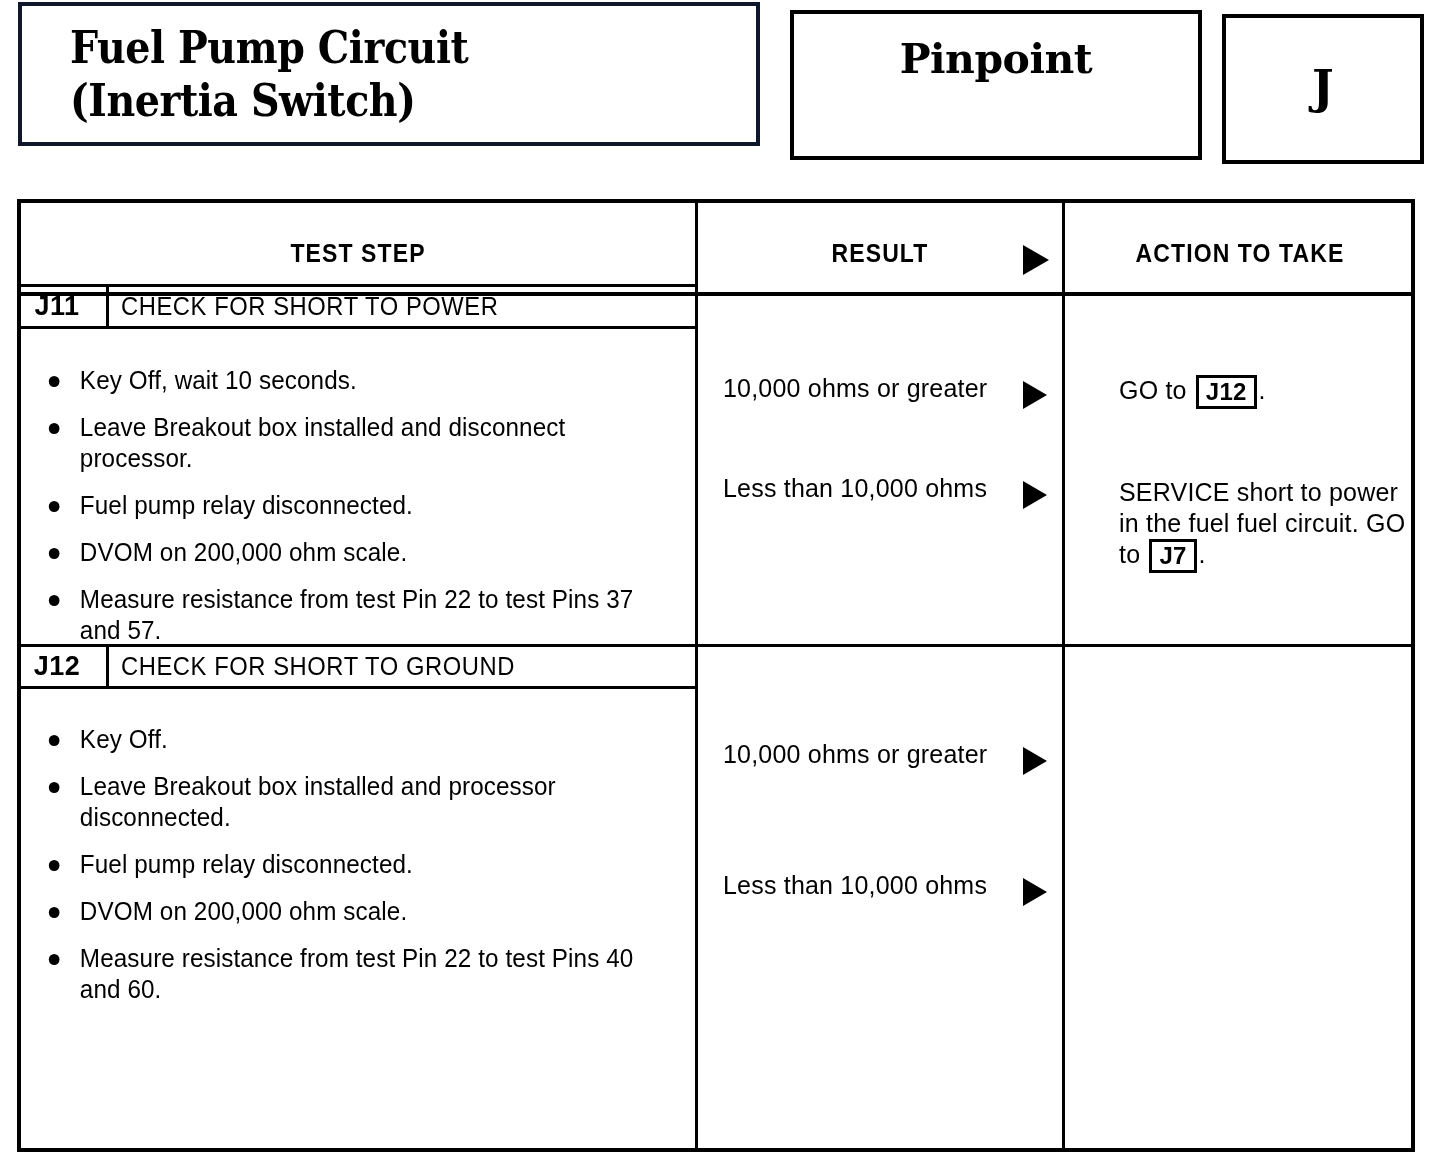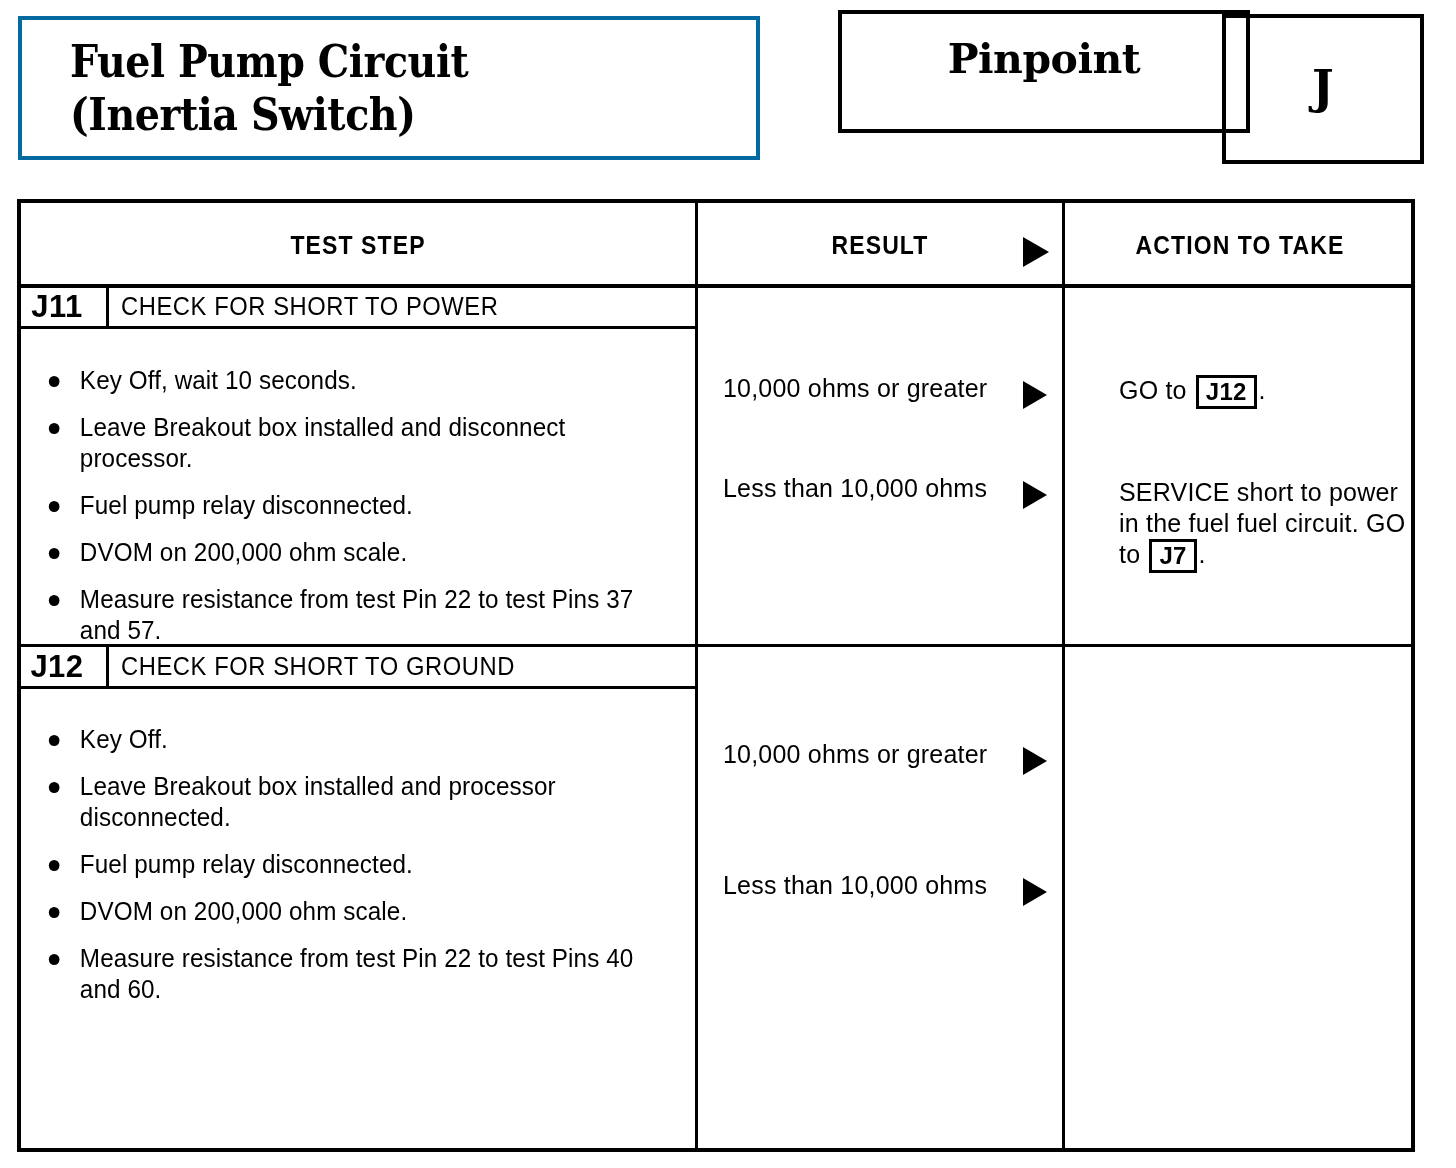--- a/index.html
+++ b/index.html
@@ -1,28 +1,28 @@
 <!DOCTYPE html>
 <html><head>
 <meta charset="utf-8">
 <style>
   html,body{margin:0;padding:0;background:#fff;}
   body{width:1456px;height:1168px;position:relative;font-family:"Liberation Sans",sans-serif;color:#000;-webkit-font-smoothing:none;}
   .page{position:absolute;left:0;top:0;width:1456px;height:1168px;overflow:hidden;}
 
   
-  .hdr-title{position:absolute;left:18px;top:16px;width:742px;height:144px;border:4px solid #0369a1;box-sizing:border-box;}
+  .hdr-title{position:absolute;left:18px;top:2px;width:742px;height:144px;border:4px solid #0f172a;box-sizing:border-box;}
   .hdr-title .t1,.hdr-title .t2{
     font-family:"DejaVu Serif",serif;font-weight:bold;font-size:45px;line-height:50px;
     letter-spacing:-0.5px;transform:scaleX(0.88);transform-origin:left center;white-space:nowrap;
   }
   .hdr-title .t1{position:absolute;left:48px;top:17px;}
   .hdr-title .t2{position:absolute;left:48px;top:70px;}
 
-  .hdr-pin{position:absolute;left:790px;top:10px;width:412px;height:123px;border:4px solid #000;box-sizing:border-box;margin-left:48px;}
+  .hdr-pin{position:absolute;left:790px;top:10px;width:412px;height:150px;border:4px solid #000;box-sizing:border-box;}
   .hdr-pin .p1,.hdr-pin .p2{
     position:absolute;width:100%;text-align:center;
     font-family:"DejaVu Serif",serif;font-weight:bold;font-size:41px;line-height:46px;
     letter-spacing:-0.5px;
   }
   .hdr-pin .p1{top:22px;}
   .hdr-pin .p2{top:70px;}
 
   .hdr-letter{position:absolute;left:1222px;top:14px;width:202px;height:150px;border:4px solid #000;box-sizing:border-box;}
   .hdr-letter span{position:absolute;width:100%;text-align:center;top:44px;
@@ -30,39 +30,39 @@
 
   
   .tbl{position:absolute;left:17px;top:199px;width:1398px;height:953px;border:4px solid #000;box-sizing:border-box;}
 
   
   .vrule{position:absolute;top:0;width:3px;background:#000;}
   .vr-result{left:674px;height:100%;}
   .vr-action{left:1041px;height:100%;}
 
   
-  .thead{position:absolute;left:0;top:4px;width:100%;height:77px;}
+  .thead{position:absolute;left:0;top:12px;width:100%;height:77px;}
   .thead .hline{position:absolute;left:0;top:77px;width:100%;height:4px;background:#000;}
   .th{position:absolute;top:0;height:77px;display:flex;align-items:center;justify-content:center;
       font-size:25px;font-weight:bold;letter-spacing:1.2px;transform:scaleX(0.92);}
   .th-step{left:0;width:674px;}
   .th-result{left:677px;width:364px;}
   .th-action{left:1044px;width:350px;}
   .th-arrow-wrap{position:absolute;left:1002px;top:30px;}
 
   
   .tri{width:0;height:0;border-left:26px solid #000;border-top:15px solid transparent;border-bottom:15px solid transparent;}
   .tri-sm{width:0;height:0;border-left:24px solid #000;border-top:14px solid transparent;border-bottom:14px solid transparent;}
 
   
   .stepbar{position:absolute;left:0;width:674px;height:45px;}
   .stepbar .bar-top{position:absolute;left:0;top:0;width:100%;height:3px;background:#000;}
   .stepbar .bar-bot{position:absolute;left:0;top:42px;width:100%;height:3px;background:#000;}
   .stepbar .code{position:absolute;left:0;top:3px;width:72px;height:39px;display:flex;align-items:center;justify-content:center;
-      font-size:31px;font-weight:bold;letter-spacing:0.5px;}
+      font-size:27px;font-weight:bold;letter-spacing:0.5px;}
   .stepbar .codediv{position:absolute;left:85px;top:3px;width:3px;height:39px;background:#000;}
   .stepbar .label{position:absolute;left:100px;top:3px;height:39px;display:flex;align-items:center;
       font-size:25px;letter-spacing:0.6px;transform:scaleX(0.95);transform-origin:left center;white-space:nowrap;}
 
   
   .rowdiv{position:absolute;left:674px;width:720px;height:3px;background:#000;}
 
   
   .bullets{position:absolute;left:22px;width:640px;}
   .bullets li{list-style:none;position:relative;padding-left:38px;margin:0 0 16px 0;

